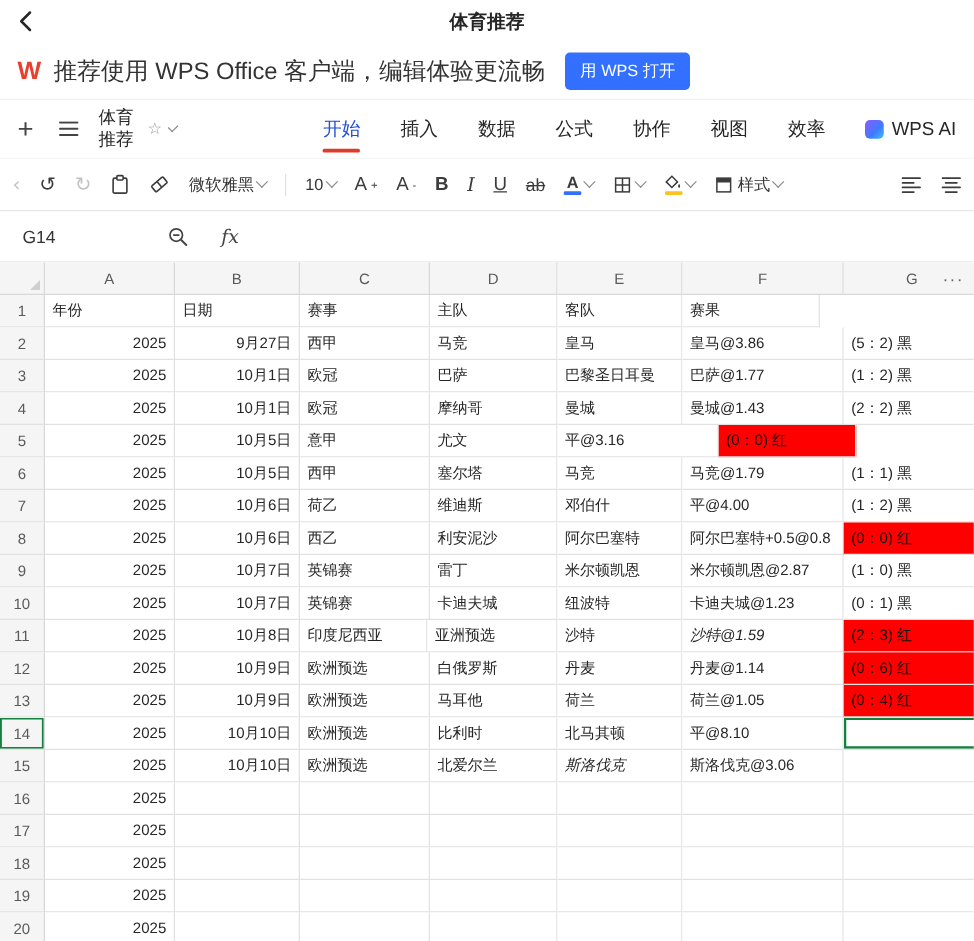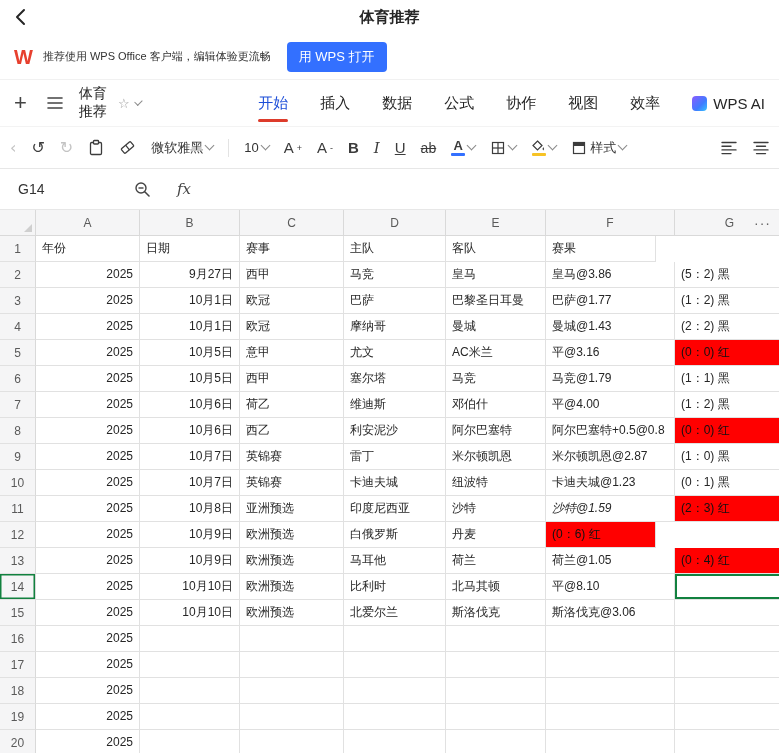--- a/index.html
+++ b/index.html
@@ -8,21 +8,21 @@
   .icon-font { font-family:"DejaVu Sans",sans-serif; }
 
   
   .topbar { position:relative; height:34px; display:flex; align-items:center; background:#fff; }
   .back-btn { position:absolute; left:10px; top:7px; width:20px; height:20px; display:flex; align-items:center; justify-content:center; cursor:pointer; }
   .topbar-title { width:100%; text-align:center; font-size:15px; font-weight:bold; }
 
   
   .banner { height:46px; display:flex; align-items:center; padding:0 14px; gap:10px; border-bottom:1px solid #f1f1f1; background:#fff; }
   .wps-logo { font-size:20px; font-weight:800; color:#e7402e; line-height:1; }
-  .banner-text { font-size:11px; color:#333; }
+  .banner-text { font-size:19px; color:#333; }
   .open-btn { margin-left:6px; background:#3370ff; color:#fff; font-size:13px; padding:6px 12px; border-radius:4px; border:none; cursor:pointer; white-space:nowrap; }
 
   
   .menubar { height:46px; display:flex; align-items:center; padding:0 14px; background:#fff; position:relative; }
   .menubar .plus { font-size:22px; font-weight:300; color:#444; line-height:1; cursor:pointer; }
   .menu-ham { margin-left:20px; cursor:pointer; display:flex; align-items:center; }
   .doc-name-wrap { margin-left:16px; display:flex; align-items:center; gap:6px; cursor:pointer; }
   .doc-name { font-size:14px; color:#262626; }
   .star { font-size:13px; color:#999; }
   .chev { width:7px; height:7px; border-right:1.4px solid #8a8a8a; border-bottom:1.4px solid #8a8a8a; transform:rotate(45deg); display:inline-block; margin-top:-4px; }
@@ -283,21 +283,20 @@
         <div class="cell" style="width: 100px;">曼城</div>
         <div class="cell" style="width: 129px;">曼城@1.43</div>
         <div class="cell" style="width: 110px;">(2：2) 黑</div>
       </div>
       <div class="grid-row">
         <div class="row-h">5</div>
         <div class="cell num" style="width: 104px;">2025</div>
         <div class="cell num" style="width: 100px;">10月5日</div>
         <div class="cell" style="width: 104px;">意甲</div>
         <div class="cell" style="width: 102px;">尤文</div>
-        <div class="cell" style="width: 100px;">AC米兰</div>
         <div class="cell" style="width: 129px;">平@3.16</div>
         <div class="cell red" style="width: 110px;">(0：0) 红</div>
       </div>
       <div class="grid-row">
         <div class="row-h">6</div>
         <div class="cell num" style="width: 104px;">2025</div>
         <div class="cell num" style="width: 100px;">10月5日</div>
         <div class="cell" style="width: 104px;">西甲</div>
         <div class="cell" style="width: 102px;">塞尔塔</div>
         <div class="cell" style="width: 100px;">马竞</div>
@@ -341,33 +340,34 @@
         <div class="cell" style="width: 104px;">英锦赛</div>
         <div class="cell" style="width: 102px;">卡迪夫城</div>
         <div class="cell" style="width: 100px;">纽波特</div>
         <div class="cell" style="width: 129px;">卡迪夫城@1.23</div>
         <div class="cell" style="width: 110px;">(0：1) 黑</div>
       </div>
       <div class="grid-row">
         <div class="row-h">11</div>
         <div class="cell num" style="width: 104px;">2025</div>
         <div class="cell num" style="width: 100px;">10月8日</div>
+        <div class="cell" style="width: 102px;">印度尼西亚</div>
         <div class="cell" style="width: 104px;">亚洲预选</div>
-        <div class="cell" style="width: 102px;">印度尼西亚</div>
         <div class="cell" style="width: 100px;">沙特</div>
         <div class="cell" style="width: 129px; font-style: italic;">沙特@1.59</div>
         <div class="cell red" style="width: 110px;">(2：3) 红</div>
       </div>
       <div class="grid-row">
         <div class="row-h">12</div>
         <div class="cell num" style="width: 104px;">2025</div>
         <div class="cell num" style="width: 100px;">10月9日</div>
         <div class="cell" style="width: 104px;">欧洲预选</div>
         <div class="cell" style="width: 102px;">白俄罗斯</div>
         <div class="cell" style="width: 100px;">丹麦</div>
+        <div class="cell" style="width: 129px;">丹麦@1.14</div>
         <div class="cell red" style="width: 110px;">(0：6) 红</div>
       </div>
       <div class="grid-row">
         <div class="row-h">13</div>
         <div class="cell num" style="width: 104px;">2025</div>
         <div class="cell num" style="width: 100px;">10月9日</div>
         <div class="cell" style="width: 104px;">欧洲预选</div>
         <div class="cell" style="width: 102px;">马耳他</div>
         <div class="cell" style="width: 100px;">荷兰</div>
         <div class="cell" style="width: 129px;">荷兰@1.05</div>
@@ -382,21 +382,21 @@
         <div class="cell" style="width: 100px;">北马其顿</div>
         <div class="cell" style="width: 129px;">平@8.10</div>
         <div class="cell sel-cell" style="width: 110px;"></div>
       </div>
       <div class="grid-row">
         <div class="row-h">15</div>
         <div class="cell num" style="width: 104px;">2025</div>
         <div class="cell num" style="width: 100px;">10月10日</div>
         <div class="cell" style="width: 104px;">欧洲预选</div>
         <div class="cell" style="width: 102px;">北爱尔兰</div>
-        <div class="cell" style="width: 100px;">斯洛伐克</div>
+        <div class="cell" style="width: 100px; font-style: italic;">斯洛伐克</div>
         <div class="cell" style="width: 129px;">斯洛伐克@3.06</div>
         <div class="cell" style="width: 110px;"></div>
       </div>
       <div class="grid-row">
         <div class="row-h">16</div>
         <div class="cell num" style="width: 104px;">2025</div>
         <div class="cell" style="width: 100px;"></div>
         <div class="cell" style="width: 104px;"></div>
         <div class="cell" style="width: 102px;"></div>
         <div class="cell" style="width: 100px;"></div>

